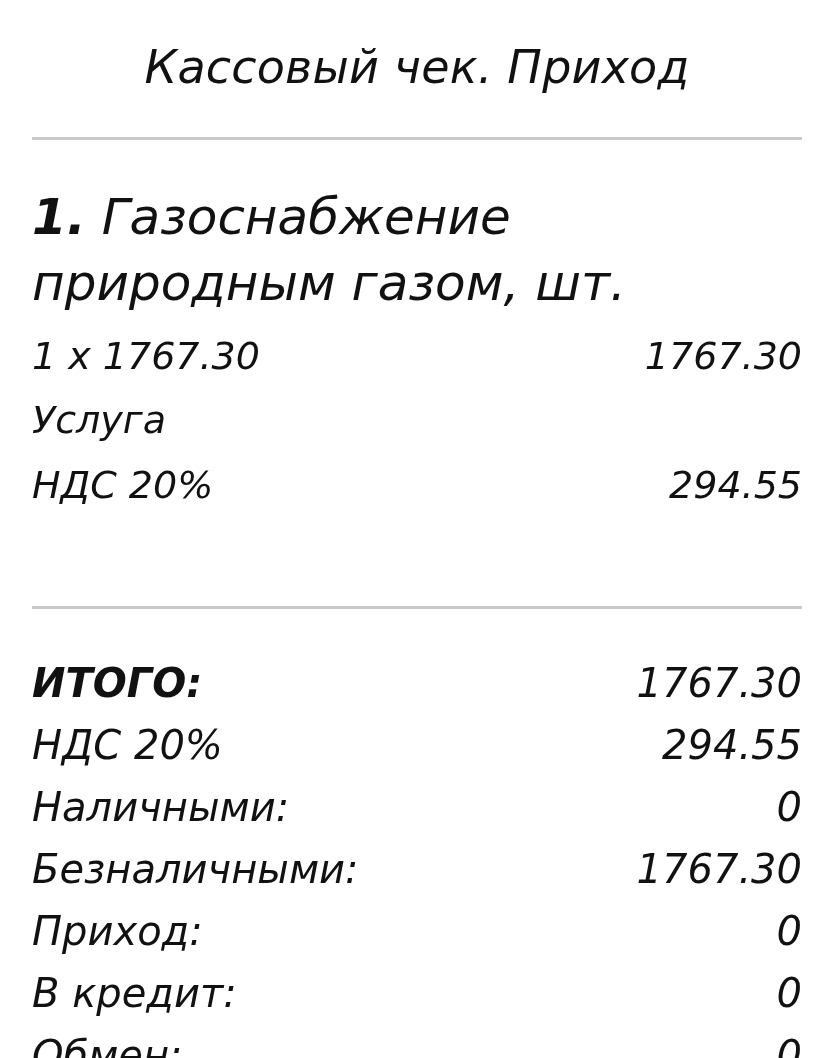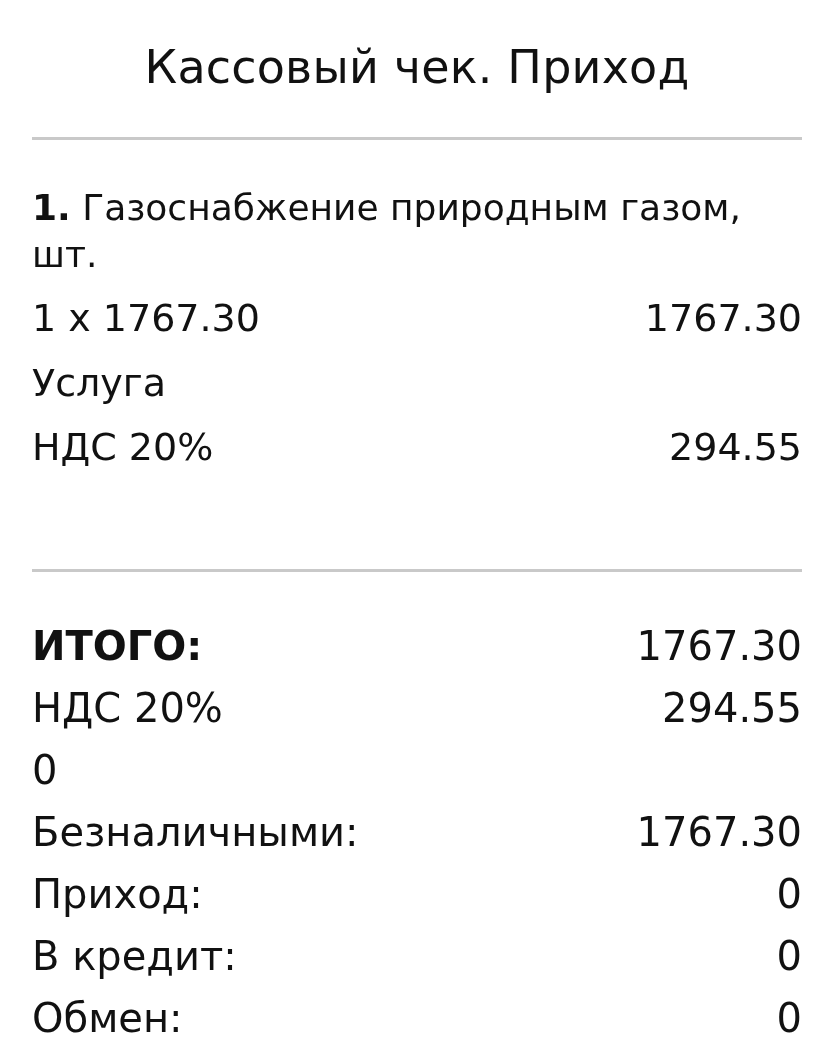--- a/index.html
+++ b/index.html
@@ -13,20 +13,21 @@
     font-family: "DejaVu Sans", "Liberation Sans", sans-serif;
     color: #111111;
     overflow: hidden;
   }
   .receipt {
     width: 834px;
     height: 888px;
     box-sizing: border-box;
     padding: 0 32px;
     position: relative;
+    font-style: italic;
   }
   .title {
     text-align: center;
     font-size: 46px;
     font-weight: 400;
     line-height: 1.1;
     padding-top: 42px;
     letter-spacing: 0.2px;
   }
   .rule {
@@ -34,21 +35,21 @@
     background: #c9c9c9;
     margin-top: 44px;
   }
   .rule.second {
     margin-top: 0;
   }
   .item-block {
     padding-top: 44px;
   }
   .item-name {
-    font-size: 36px;
+    font-size: 50px;
     line-height: 1.33;
     font-weight: 400;
   }
   .item-name .idx {
     font-weight: 700;
   }
   .row {
     display: flex;
     justify-content: space-between;
     align-items: baseline;
@@ -108,20 +109,21 @@
   <div class="totals">
     <div class="row grand">
       <span class="label">ИТОГО:</span>
       <span class="value">1767.30</span>
     </div>
     <div class="row">
       <span class="label">НДС 20%</span>
       <span class="value">294.55</span>
     </div>
     <div class="row">
+      <span class="label">Наличными:</span>
       <span class="value">0</span>
     </div>
     <div class="row">
       <span class="label">Безналичными:</span>
       <span class="value">1767.30</span>
     </div>
     <div class="row">
       <span class="label">Приход:</span>
       <span class="value">0</span>
     </div>

